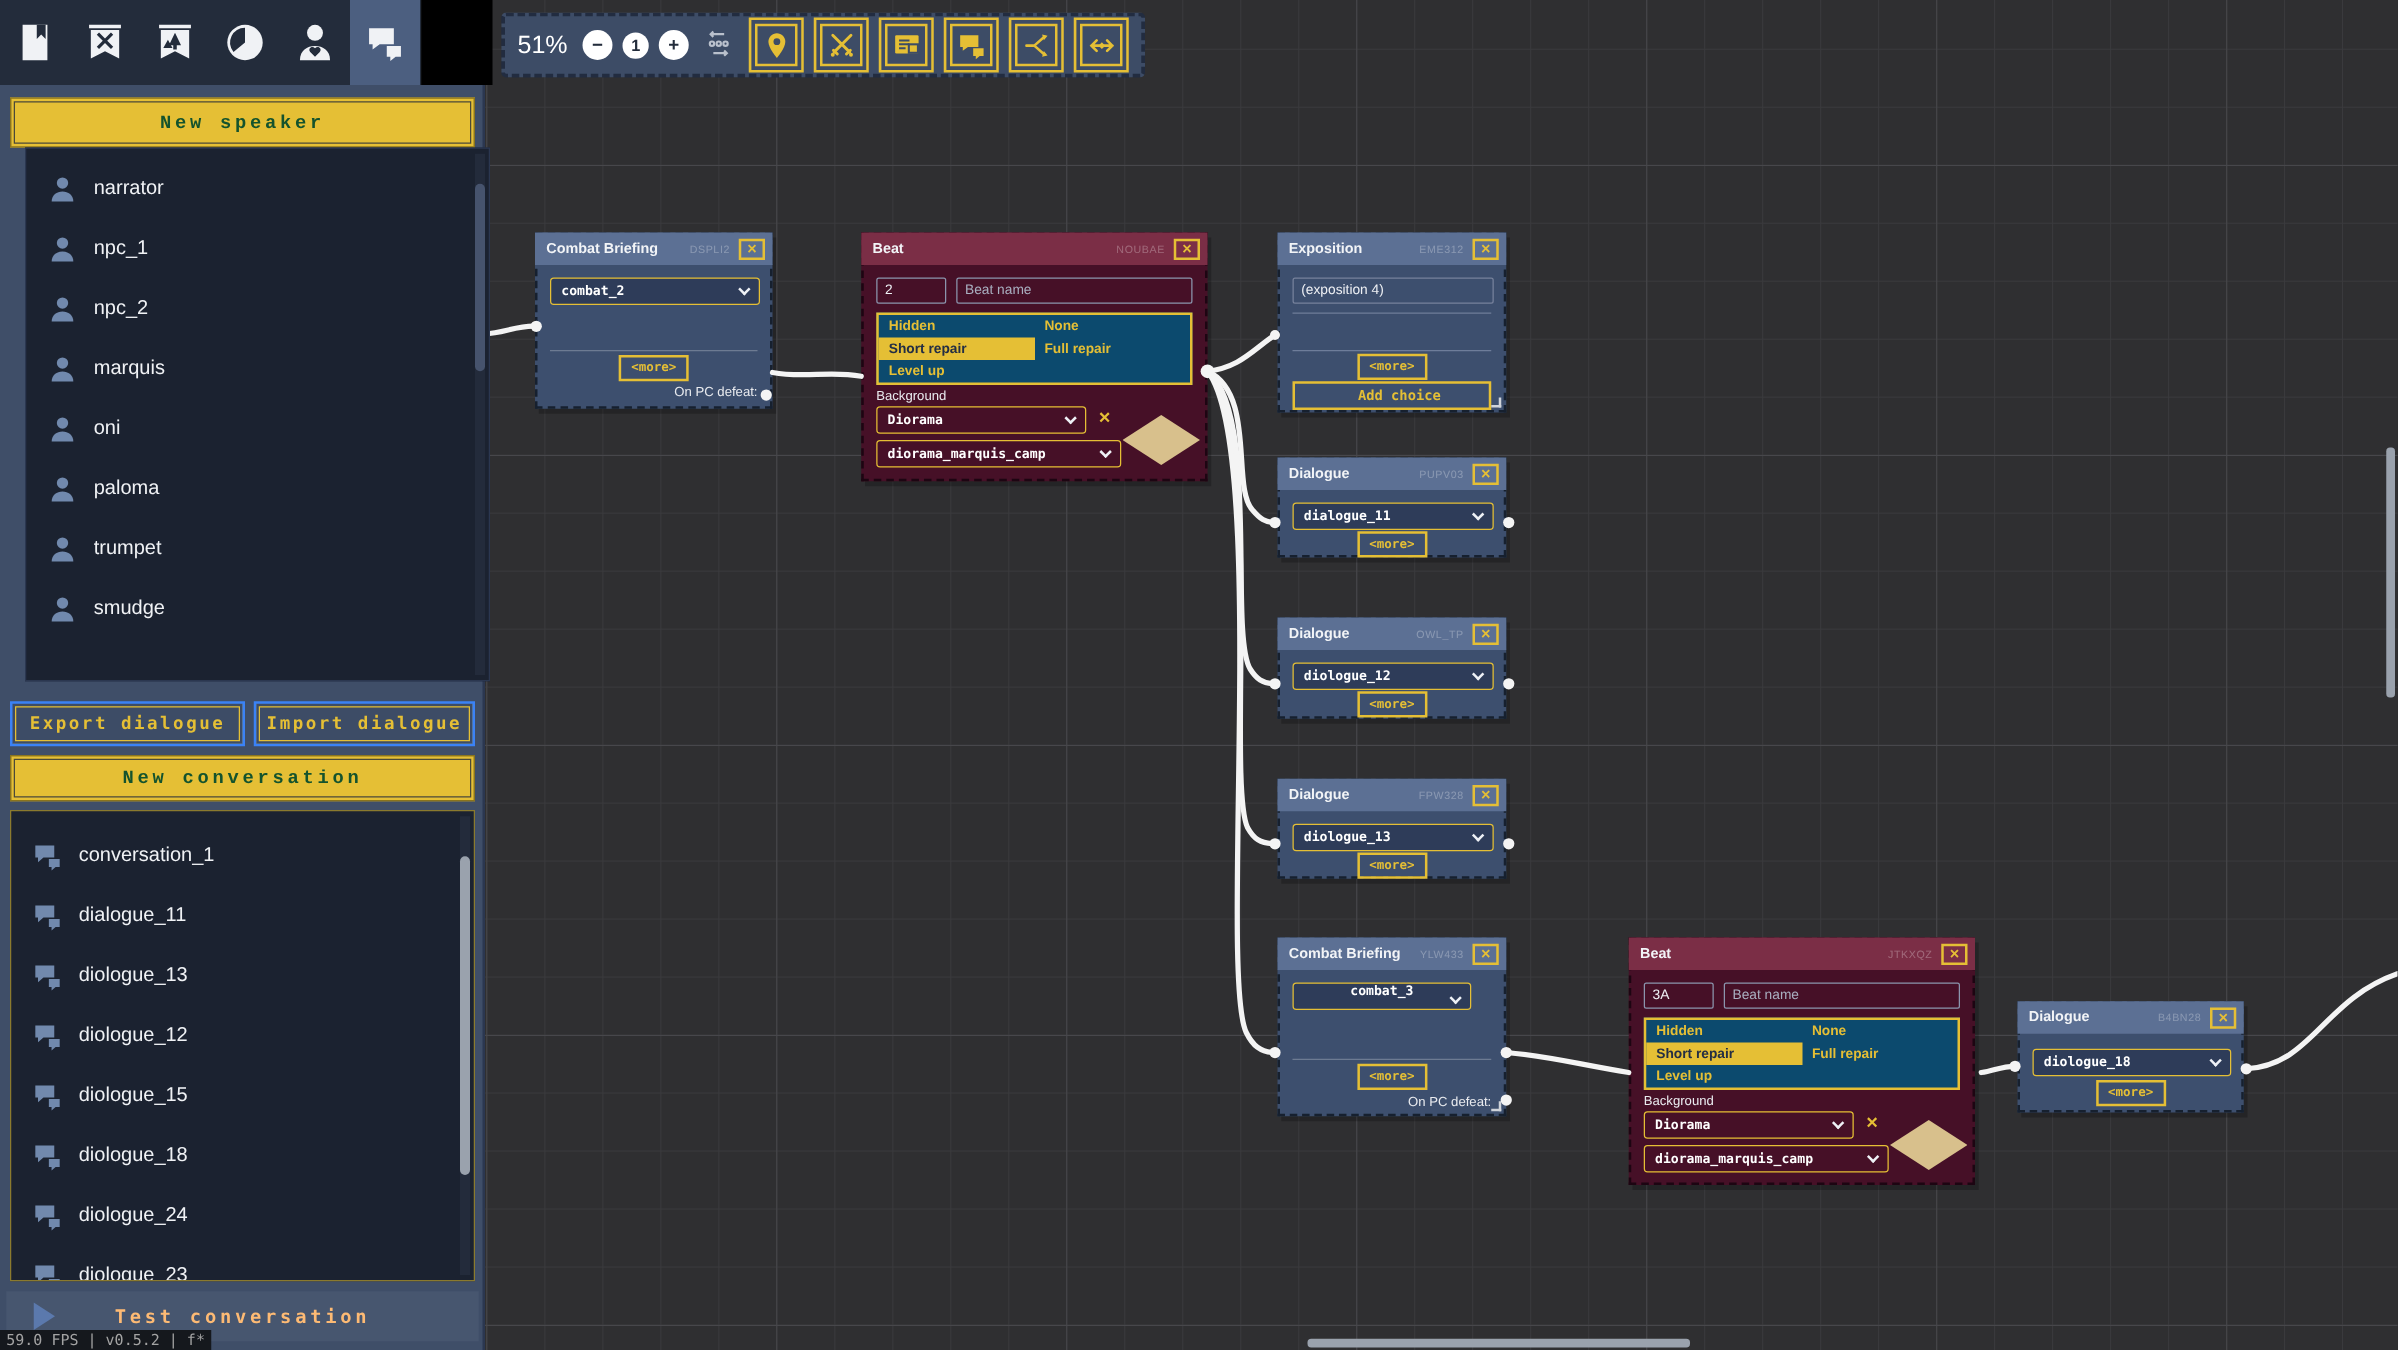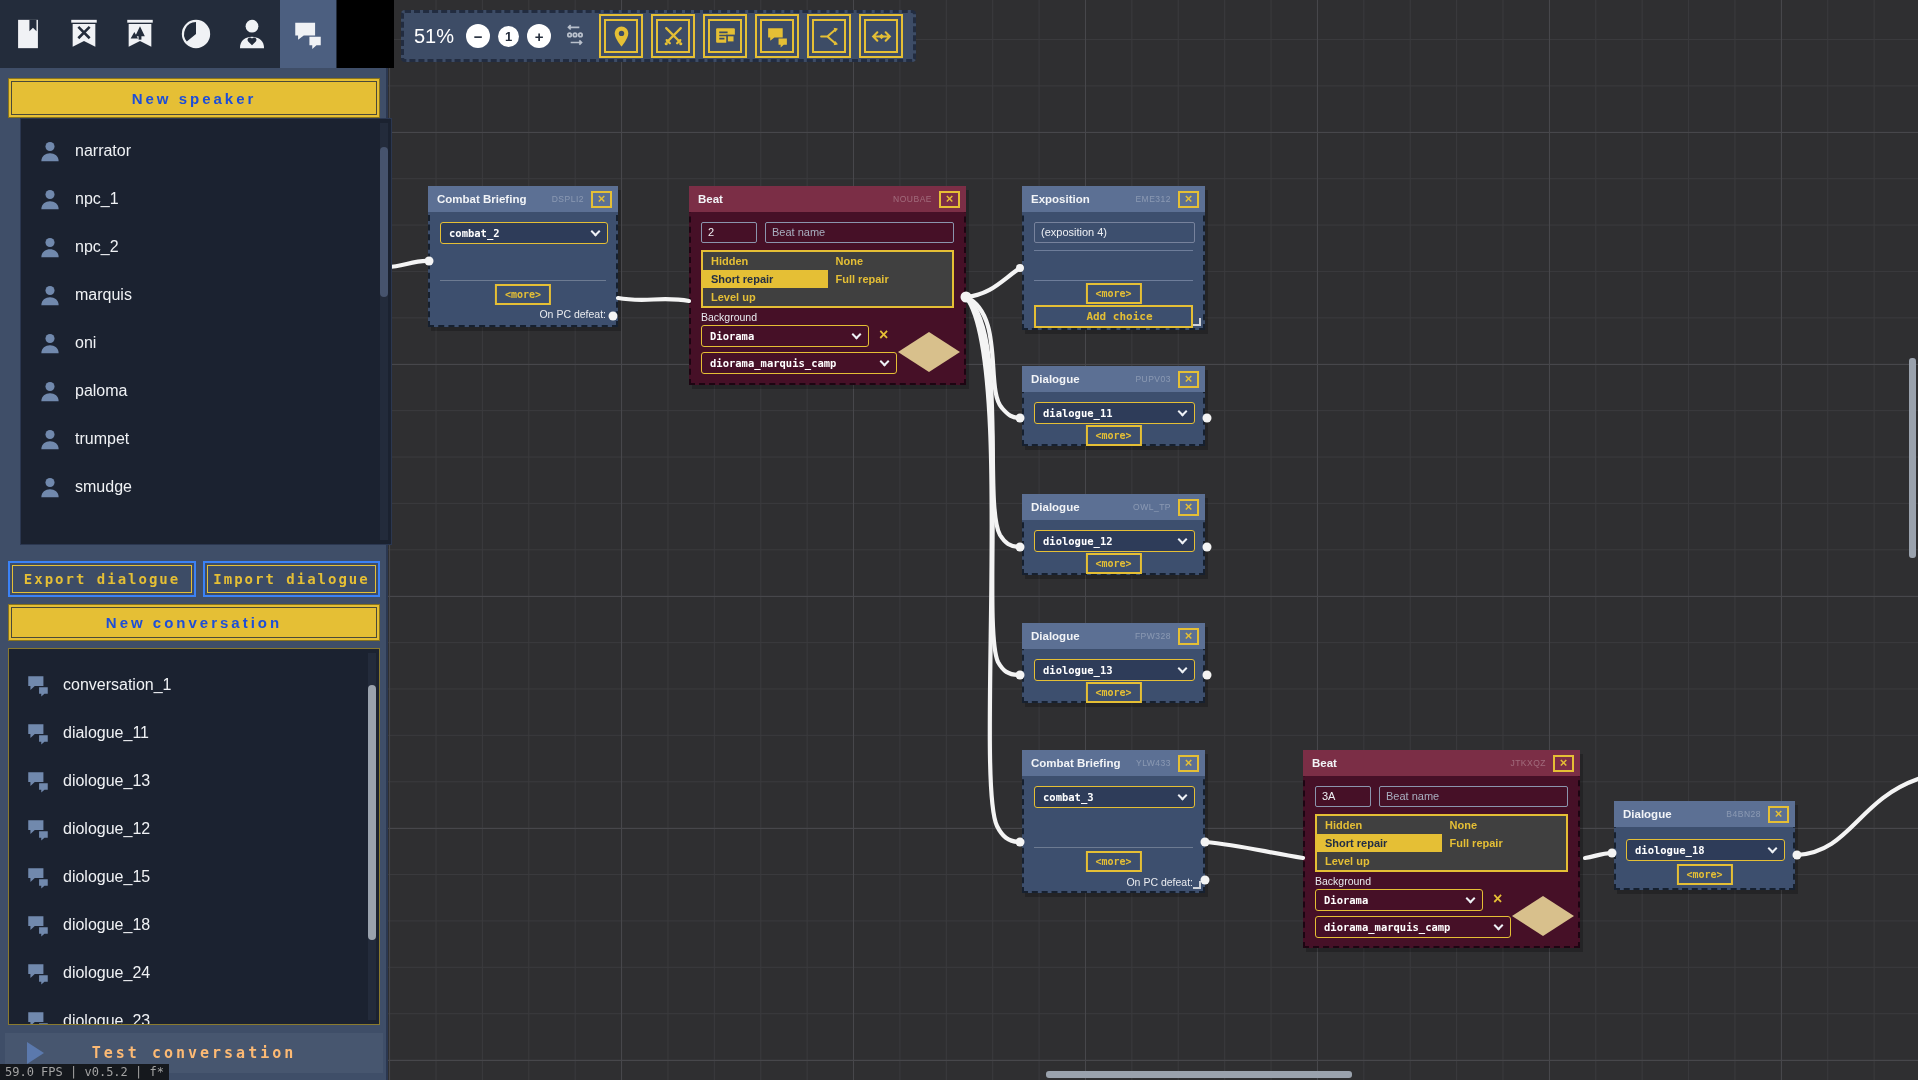--- a/index.html
+++ b/index.html
@@ -45,21 +45,21 @@
   .ybtn { width:44px; height:44px; border:2px solid #e5bf35; background:#3d4c66;
           box-shadow: inset 0 0 0 3px #3d4c66, inset 0 0 0 5px #e5bf35;
           display:flex; align-items:center; justify-content:center; }
   .ybtn svg { width:25px; height:25px; }
 
   
   #sidebar { position:absolute; left:0; top:68px; width:388px; height:1012px;
              background:#3f4e68; border-right:2px solid #2b3750; z-index:9; }
   .btn-yellow { position:absolute; background:#e5bf35; border:1px solid #8a741c;
                 box-shadow: inset 0 0 0 2px #e5bf35, inset 0 0 0 3px rgba(35,44,59,.8);
-                color:#1d4ed8; font-family:Liberation Sans, sans-serif; font-weight:bold;
+                color:#14532d; font-family:Liberation Mono, monospace; font-weight:bold;
                 display:flex; align-items:center; justify-content:center;
                 font-size:15px; letter-spacing:3px; }
   .btn-outline { position:absolute; background:#3d4c66; border:2px solid #3b82f6;
                  box-shadow: inset 0 0 0 2px #3d4c66, inset 0 0 0 3px #e5bf35;
                  color:#e5bf35; font-family:"DejaVu Sans Mono", monospace; font-weight:bold;
                  display:flex; align-items:center; justify-content:center;
                  font-size:14px; letter-spacing:2px; }
   .panel { position:absolute; left:8px; width:372px; background:#1b2230; overflow:hidden; }
   #speaker-list { top:50px; height:427px; border:1px solid #2b3750; padding-top:8px;margin-left:12px; }
   #conversation-list { top:580px; height:377px; border:1px solid #8a7a2e; padding-top:12px; }
@@ -107,21 +107,21 @@
           font-family:"DejaVu Sans Mono", monospace; font-weight:bold; font-size:10px;
           padding:3px 8px; white-space:nowrap; }
   .hrline { position:absolute; left:10px; right:10px; border-top:1px solid rgba(255,255,255,.25); }
   .pcdefeat { position:absolute; right:10px; color:#e9ebef; font-size:10.5px; }
   .resize { position:absolute; right:2px; bottom:2px; width:8px; height:8px;
             border-right:2px solid #cfd3da; border-bottom:2px solid #cfd3da; }
   .nfield { position:absolute; height:21px; border:1px solid #8b95ad; border-radius:2px;
             color:#eef0f4; font-size:11px; padding:3px 6px; }
   .ph { color:#a9afc0; }
   .optpanel { position:absolute; left:10px; right:10px; top:62px; height:58px;
-              background:#404040; border:2px solid #e5bf35;
+              background:#0c4a6e; border:2px solid #e5bf35;
               display:grid; grid-template-columns:1fr 1fr; grid-auto-rows:18px; }
   .opt { color:#e5bf35; font-size:11px; font-weight:bold; line-height:18px; padding-left:8px; }
   .opt.sel { background:#e5bf35; color:#232e44; }
   .bglabel { position:absolute; left:10px; top:123px; color:#e9ebef; font-size:10.5px; }
   .ddx { position:absolute; color:#e5bf35; font-weight:bold; font-size:16px; line-height:1; }
   .ddx::before { content:"×"; }
   .diamond { position:absolute; left:207px; top:144px; width:62px; height:40px;
              background:#d8c08c; clip-path:polygon(50% 0,100% 50%,50% 100%,0 50%); }
 
   
@@ -499,21 +499,21 @@
   </div>
   <div class="more" style="top:57px;">&lt;more&gt;</div>
 </div>
 
 <div class="node blue" style="left:1022px;top:750px;width:183px;height:143px;">
   <div class="nhead">
     <span>Combat Briefing</span>
     <span class="nid">YLW433</span>
     <div class="nclose"></div>
   </div>
-  <div class="dd" style="left:10px;top:34px;width:161px;">
+  <div class="dd" style="left:10px;top:34px;width:143px;flex-direction:column;">
     <span>combat_3</span>
       <span class="chev"></span>
   </div>
   <div class="hrline" style="top:95px;"></div>
   <div class="more" style="top:99px;">&lt;more&gt;</div>
   <div class="pcdefeat" style="top:124px;">On PC defeat:</div>
   <div class="resize"></div>
 </div>
 
 <div class="node beat" style="left:1303px;top:750px;width:277px;height:198px;">

